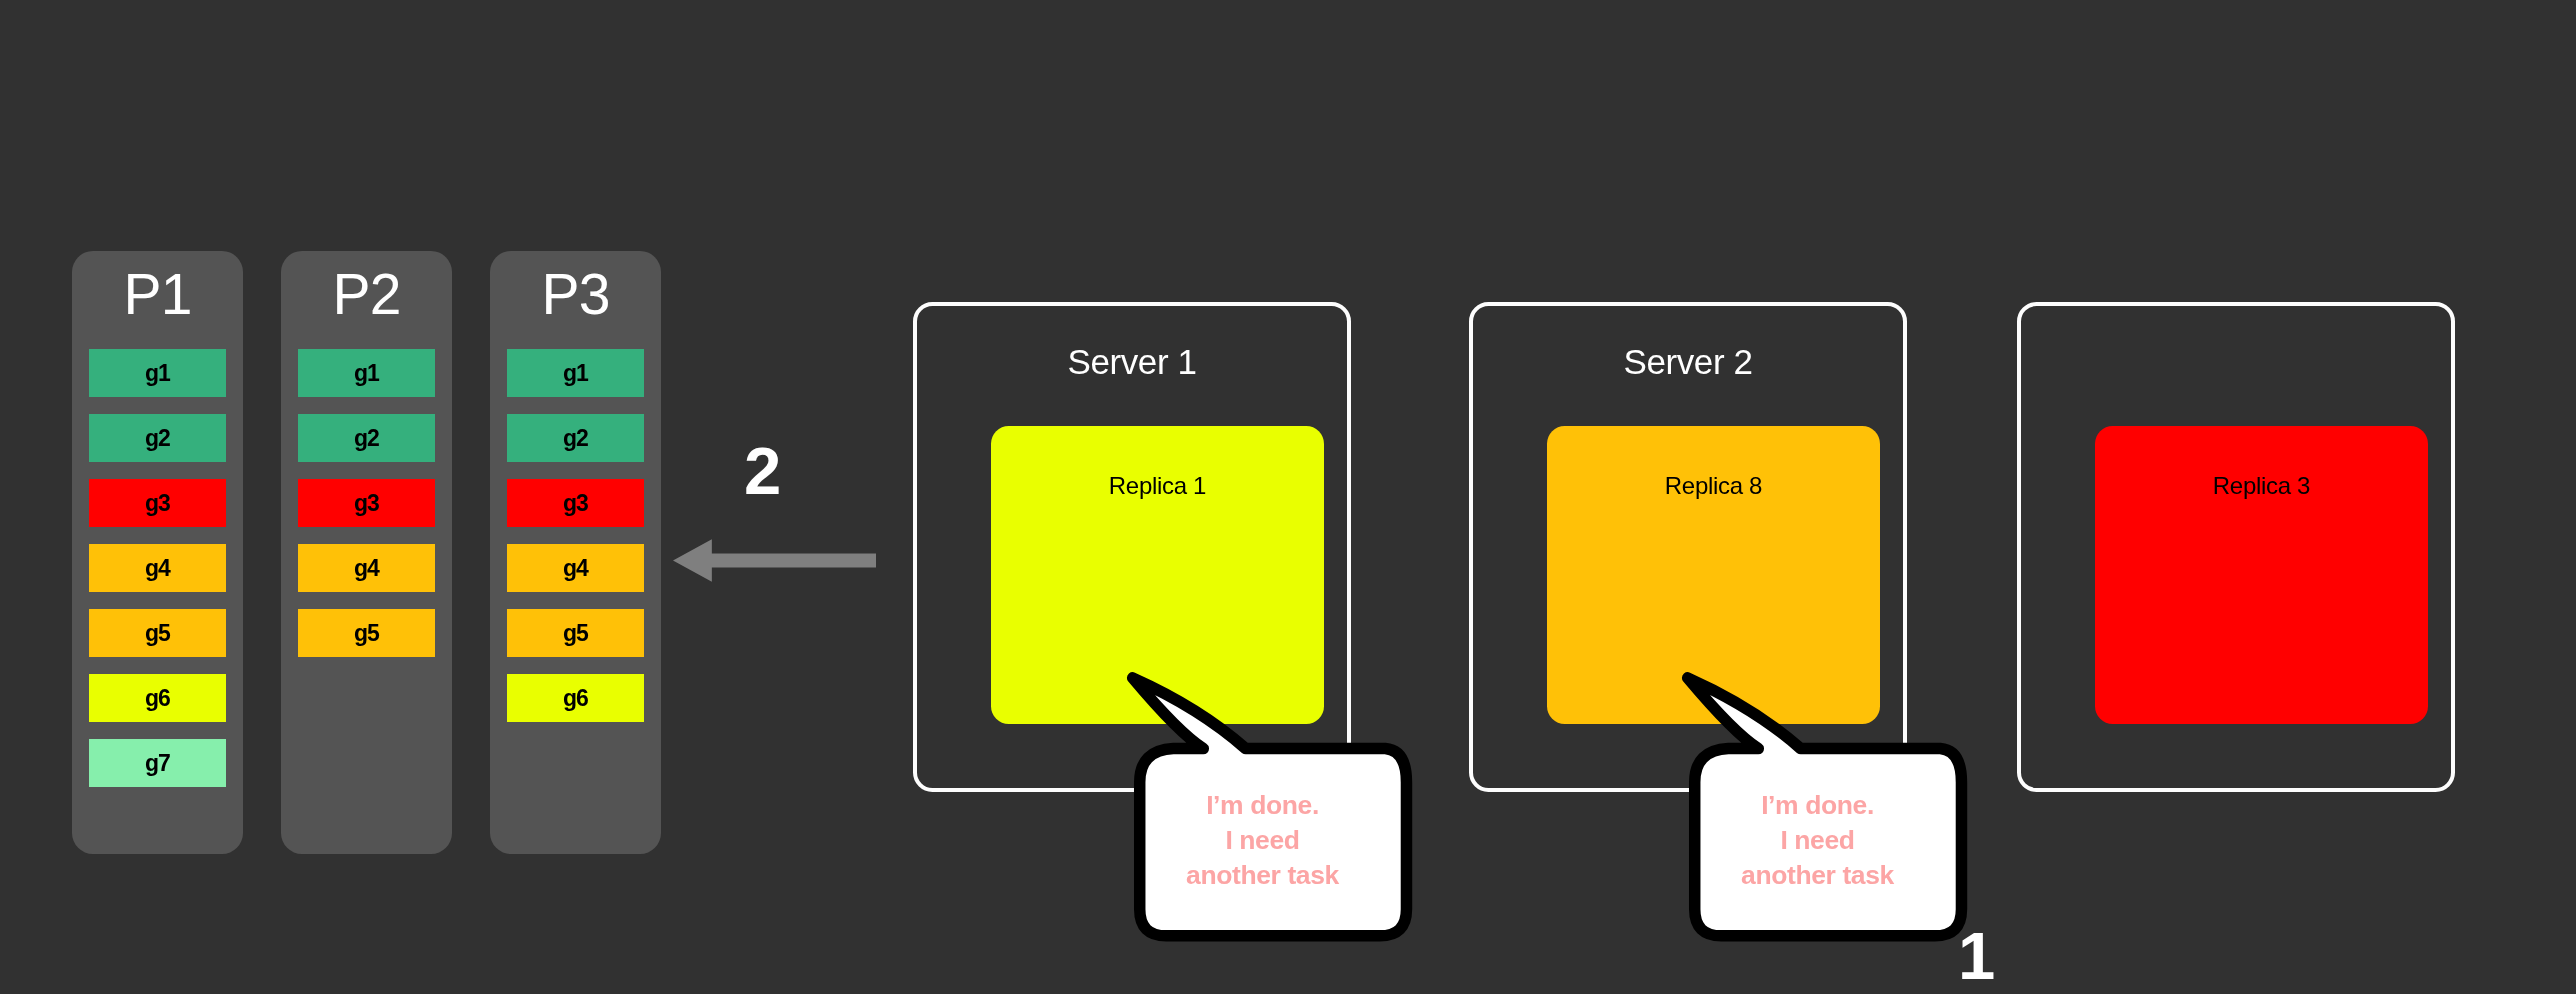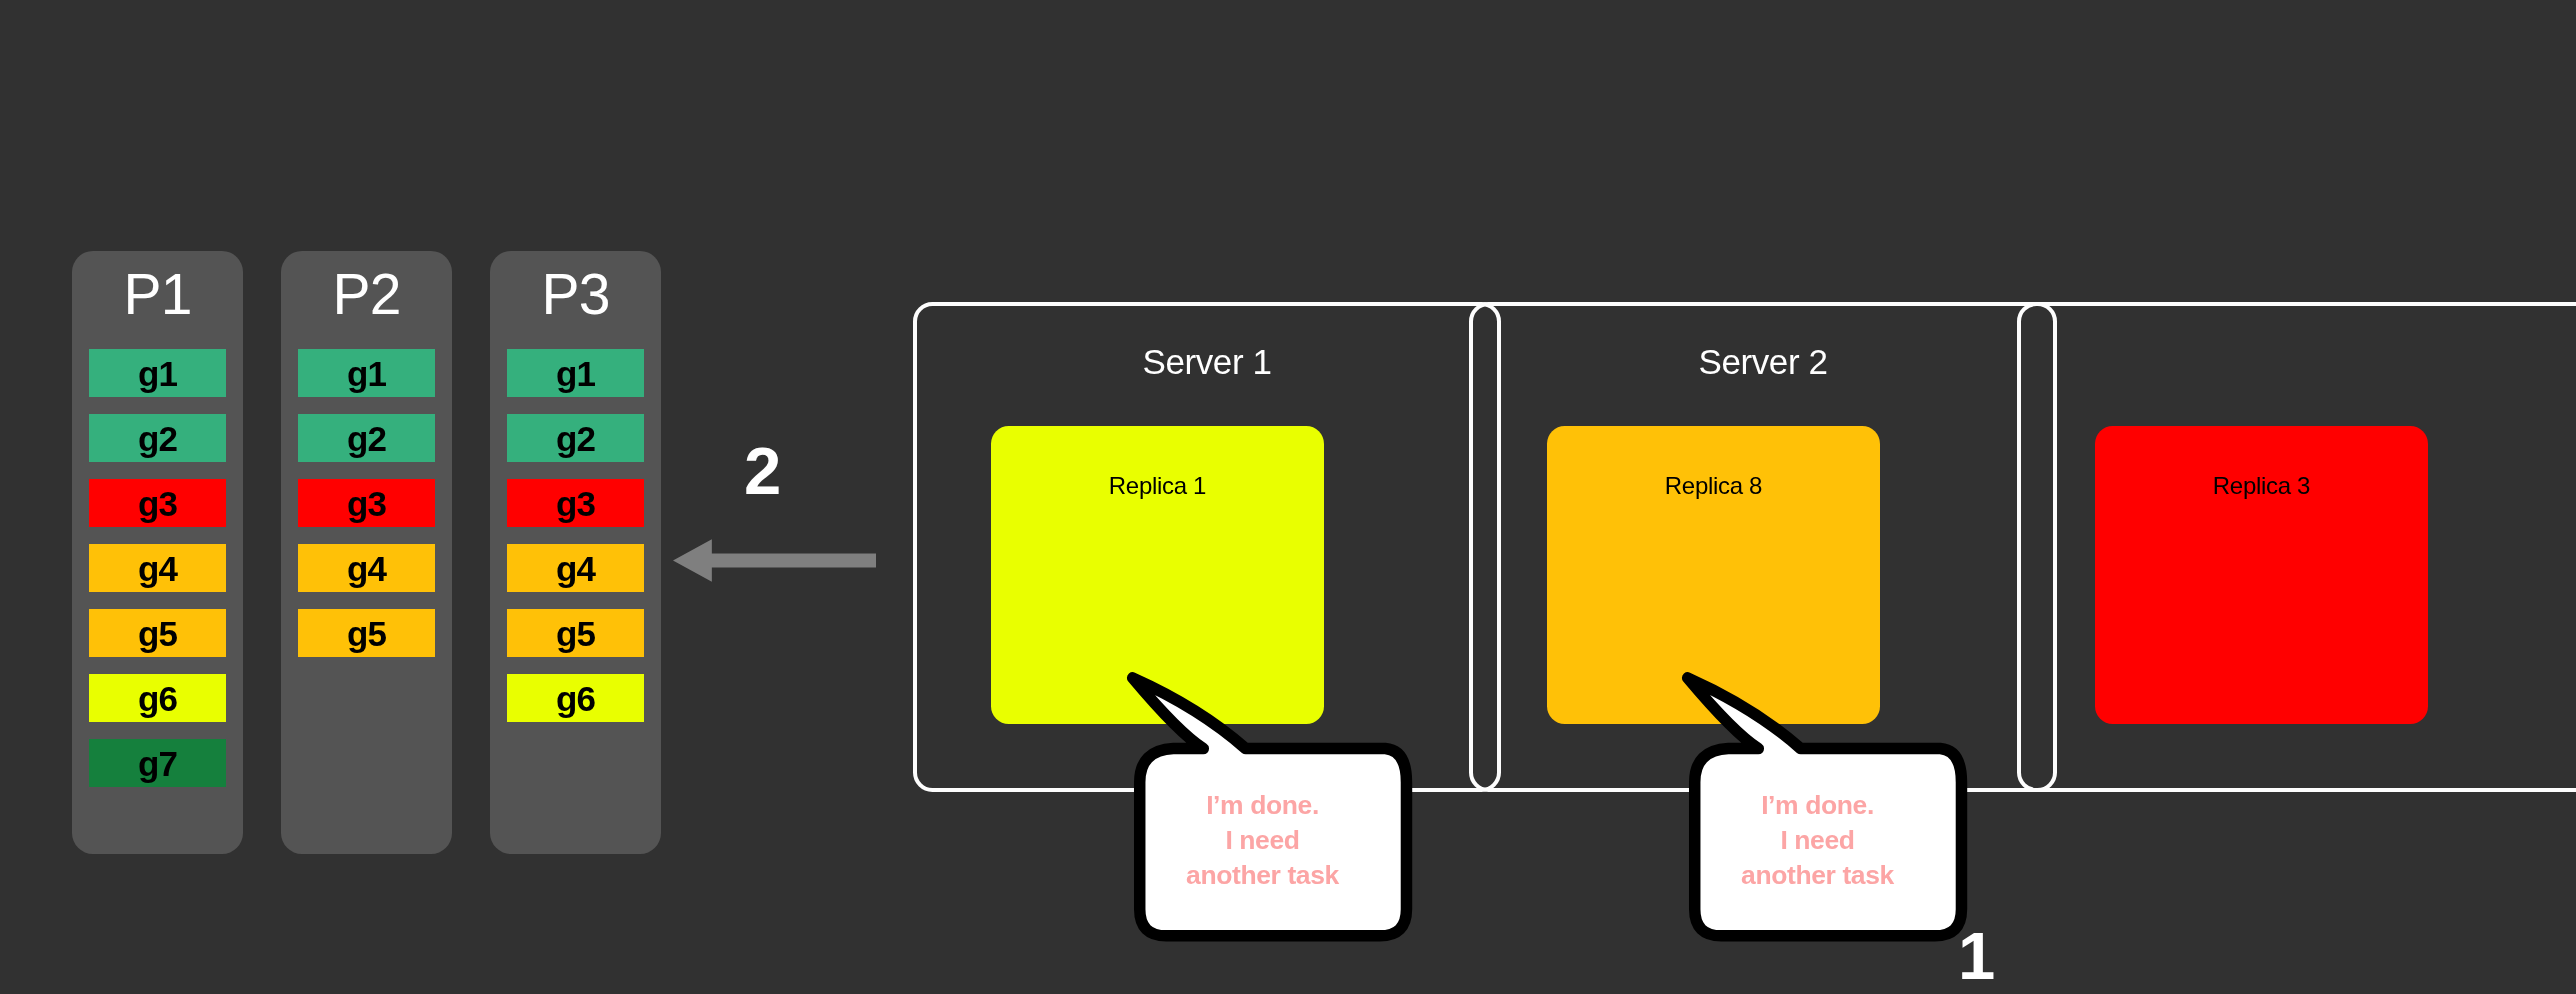--- a/index.html
+++ b/index.html
@@ -67,21 +67,21 @@
     right: 17px;
   }
 
   .tile {
     height: 48px;
     margin-bottom: 17px;
     display: flex;
     align-items: center;
     justify-content: center;
     color: #000000;
-    font-size: 35px;
+    font-size: 23px;
     font-weight: 700;
     letter-spacing: -0.9px;
     line-height: 1;
   }
 
   
   .arrow-group {
     position: absolute;
     left: 673px;
     top: 437px;
@@ -102,21 +102,21 @@
   .arrow-svg {
     position: absolute;
     left: 0;
     top: 97px;
   }
 
   
   .server {
     position: absolute;
     top: 302px;
-    width: 588px;
+    width: 438px;
     height: 490px;
     border: 4.4px solid #fdfdfd;
     border-radius: 19.4px;
     background: transparent;
   }
 
   .server.s1 { left: 913px; }
   .server.s2 { left: 1469px; padding-left: 44px; }
   .server.s3 { left: 2017px; }
 
@@ -203,21 +203,21 @@
 
     <div class="partition p1">
       <div class="partition-title">P1</div>
       <div class="tile-stack">
         <div class="tile" style="background:#35b07d">g1</div>
         <div class="tile" style="background:#35b07d">g2</div>
         <div class="tile" style="background:#ff0000">g3</div>
         <div class="tile" style="background:#ffc107">g4</div>
         <div class="tile" style="background:#ffc107">g5</div>
         <div class="tile" style="background:#e9ff00">g6</div>
-        <div class="tile" style="background:#15803d">g7</div>
+        <div class="tile" style="background:#86efac">g7</div>
       </div>
     </div>
 
     <div class="partition p2">
       <div class="partition-title">P2</div>
       <div class="tile-stack">
         <div class="tile" style="background:#35b07d">g1</div>
         <div class="tile" style="background:#35b07d">g2</div>
         <div class="tile" style="background:#ff0000">g3</div>
         <div class="tile" style="background:#ffc107">g4</div>

